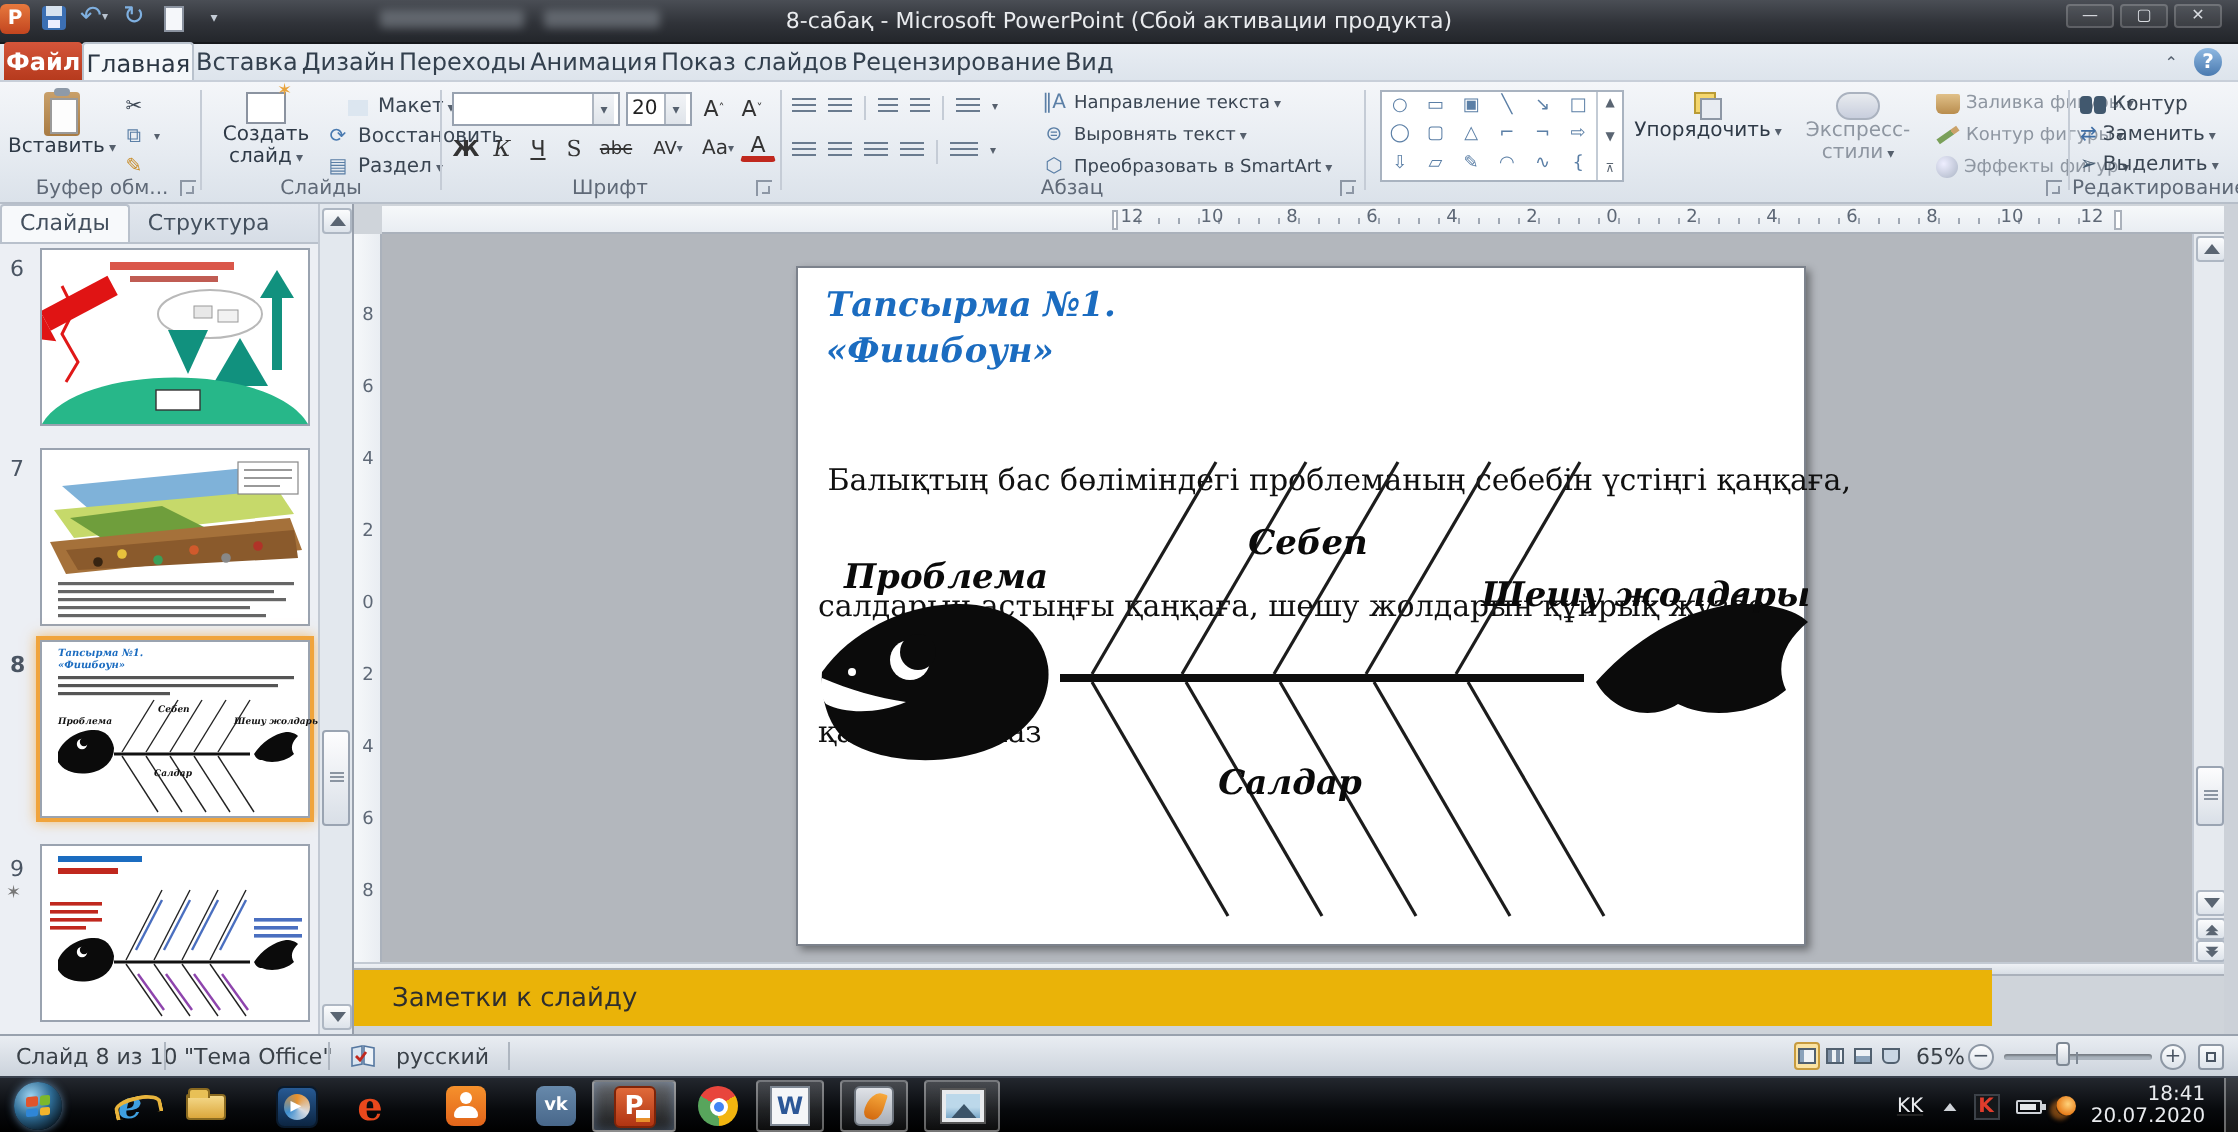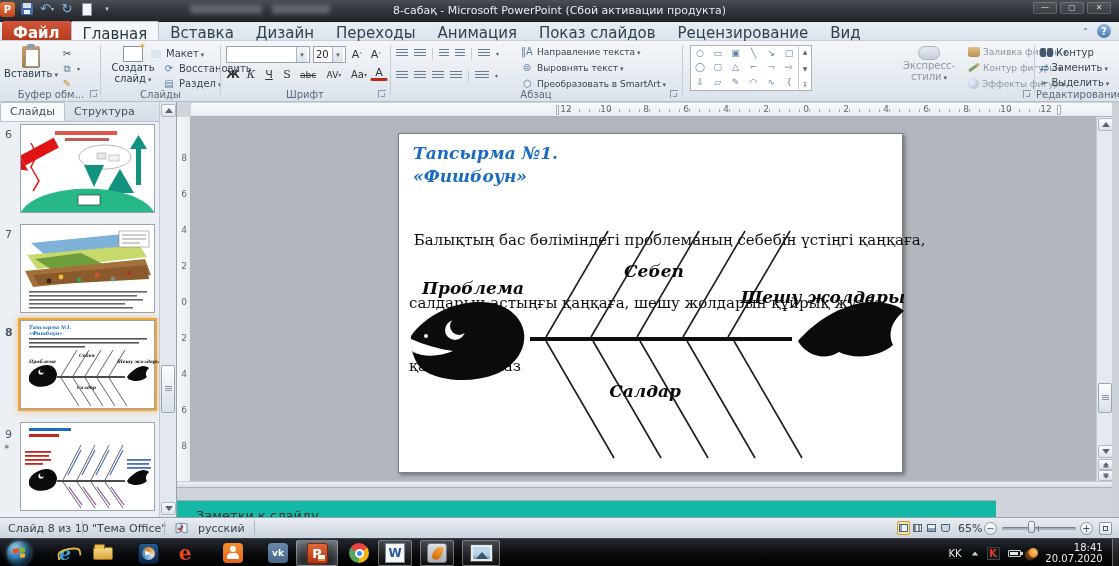--- a/index.html
+++ b/index.html
@@ -22,21 +22,21 @@
   .undo{color:#7fb0e0;font-size:13px;line-height:12px;}
   .page-ic{width:10px;height:13px;background:#f5f7fa;border:1px solid #8b93a0;}
   .blurbar{background:#8d949c;filter:blur(2px);opacity:.5;border-radius:2px;}
   .winbtn{top:2px;width:24px;height:12px;border:1px solid rgba(255,255,255,.18);
     background:rgba(255,255,255,.07);border-radius:2px;color:#d9dce1;font-size:8px;
     display:flex;align-items:center;justify-content:center;line-height:8px;}
 
   
   .tabrow{left:0;top:22px;width:1119px;height:19px;background:linear-gradient(#e8edf3,#dde4ec);
     border-bottom:1px solid #c8cfd9;display:flex;align-items:flex-end;}
-  .tab{height:19px;padding:3px 11px 2px;font-size:15px;color:#33404e;white-space:nowrap;}
+  .tab{height:19px;padding:3px 1px 2px;font-size:12px;color:#33404e;white-space:nowrap;}
   .tab.file{background:linear-gradient(#d4553a,#b63a1d);color:#fff;font-weight:bold;margin-left:2px;
     border-radius:2px 2px 0 0;}
   .tab.sel{background:#f4f7fa;border:1px solid #b9c2cd;border-bottom:none;border-radius:2px 2px 0 0;color:#2b3643;}
   .helpq{width:14px;height:14px;border-radius:50%;background:linear-gradient(#8fb9e2,#4a7ab0);
     color:#fff;font-size:10px;font-weight:bold;display:flex;align-items:center;justify-content:center;}
 
   
   .ribbon{left:0;top:41px;width:1119px;height:61px;
     background:linear-gradient(#f4f6f9,#e6ebf1 60%,#dbe2ea);border-bottom:1px solid #b6bec9;}
   .grp{position:absolute;top:1px;height:58px;}
@@ -126,21 +126,21 @@
   .s-body{position:absolute;left:10px;top:54px;width:490px;font-family:"DejaVu Serif","Liberation Serif",serif;
     font-size:15px;line-height:21px;color:#101010;white-space:pre;}
   .fishsvg{position:absolute;left:0;top:0;width:505px;height:340px;}
   .bone{stroke:#1c1c1c;stroke-width:1.6;}
   .flabel{font-family:"DejaVu Serif","Liberation Serif",serif;font-weight:bold;font-style:italic;
     font-size:17px;fill:#0a0a0a;}
 
   
   .splitter{left:177px;top:481px;width:935px;height:7px;background:linear-gradient(#eef1f5,#d8dee5);
     border-top:1px solid #c3cad3;border-bottom:1px solid #aab1bb;}
-  .notes{left:177px;top:500px;width:819px;height:29px;background:#14b8a6;border-top:1px solid #a8aeb8;}
+  .notes{left:177px;top:484px;width:819px;height:29px;background:#eab308;border-top:1px solid #a8aeb8;}
   .notes-text{position:absolute;left:19px;top:7px;font-size:13px;color:#2e2e2e;}
 
   
   .statusbar{left:0;top:517px;width:1119px;height:21px;background:linear-gradient(#e9edf2,#ccd3dc);
     border-top:1px solid #99a2ae;font-size:11px;color:#3a4148;}
   .st{position:absolute;top:4px;}
   .stsep{position:absolute;top:3px;width:1px;height:14px;background:#aeb6c0;}
   .viewbtn{position:absolute;top:3px;width:13px;height:14px;border:1px solid transparent;border-radius:2px;
     display:flex;align-items:center;justify-content:center;}
   .viewbtn.on{background:#fbe3a3;border-color:#c79b3f;}
@@ -276,21 +276,21 @@
       <div class="launch"></div>
     </div>
     <div class="gsep" style="left:100px;"></div>
 
     <div class="grp" style="left:102px;width:117px;">
       <div class="bigb" style="left:3px;top:3px;width:56px;height:50px;">
         <span class="slide-ic"></span>
         <span>Создать</span>
         <span class="darr">слайд</span>
       </div>
-      <div class="smrow" style="left:47px;top:4px;">
+      <div class="smrow" style="left:70px;top:4px;">
           <span class="mini">
             <i style="width:10px;height:8px;border:1px solid #7d8price794;background:#dce6f0;display:inline-block"></i>
           </span>
           <span class="darr">Макет</span>
         </div>
       <div class="smrow" style="left:60px;top:19px;">
           <span class="mini" style="color:#4a7ab0">⟳</span>
           <span>Восстановить</span>
         </div>
       <div class="smrow" style="left:60px;top:34px;">
@@ -387,20 +387,24 @@
             <span>✎</span>
             <span>◠</span>
             <span>∿</span>
             <span>{</span>
         </div>
         <div class="shapescroll">
           <span>▲</span>
           <span>▼</span>
           <span>⊼</span>
         </div>
+      </div>
+      <div class="bigb" style="left:134px;top:3px;width:72px;height:50px;">
+        <span class="ysq"></span>
+        <span class="darr">Упорядочить</span>
       </div>
       <div class="bigb gray" style="left:208px;top:3px;width:74px;height:50px;">
         <span class="blob"></span>
         <span class="darr">Экспресс-стили</span>
       </div>
       <div class="smrow gray" style="left:286px;top:2px;font-size:9px;left:284px;">
         <span class="bucket"></span>
           <span class="darr">Заливка фигуры</span>
       </div>
       <div class="smrow gray" style="left:284px;top:18px;font-size:9px;">

